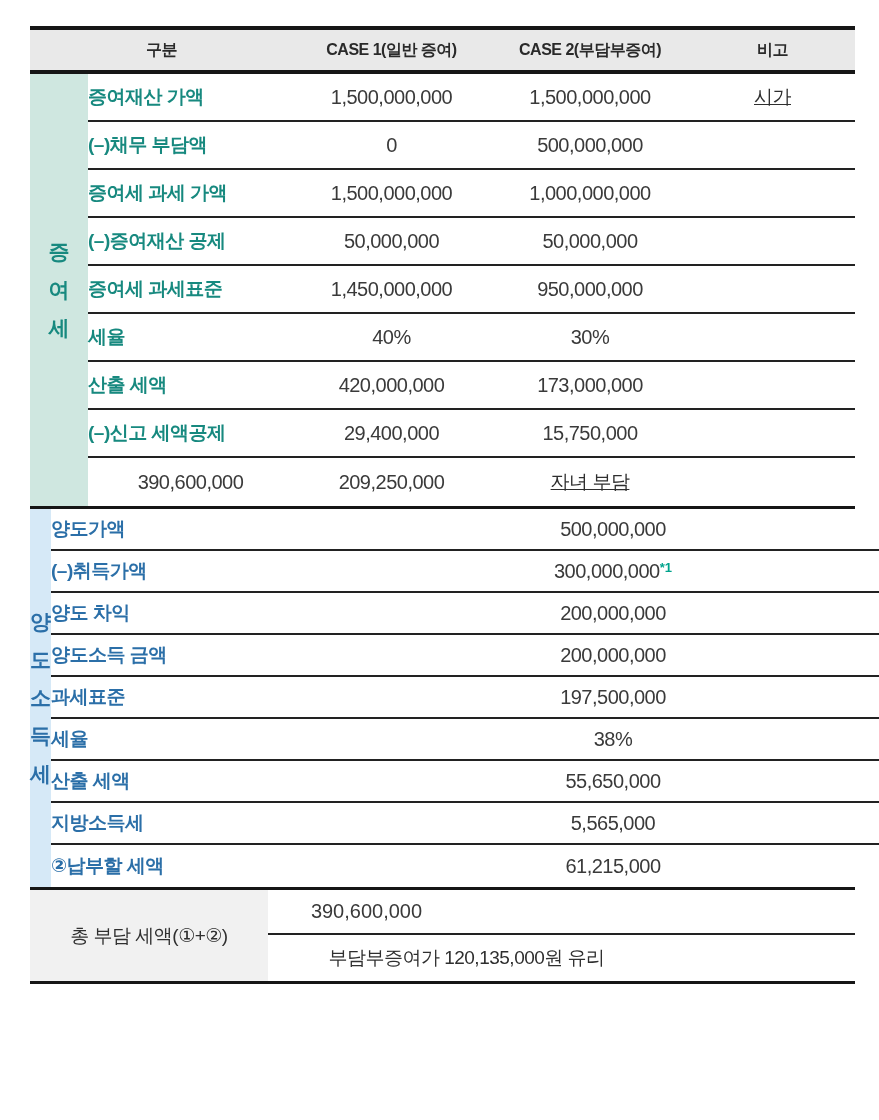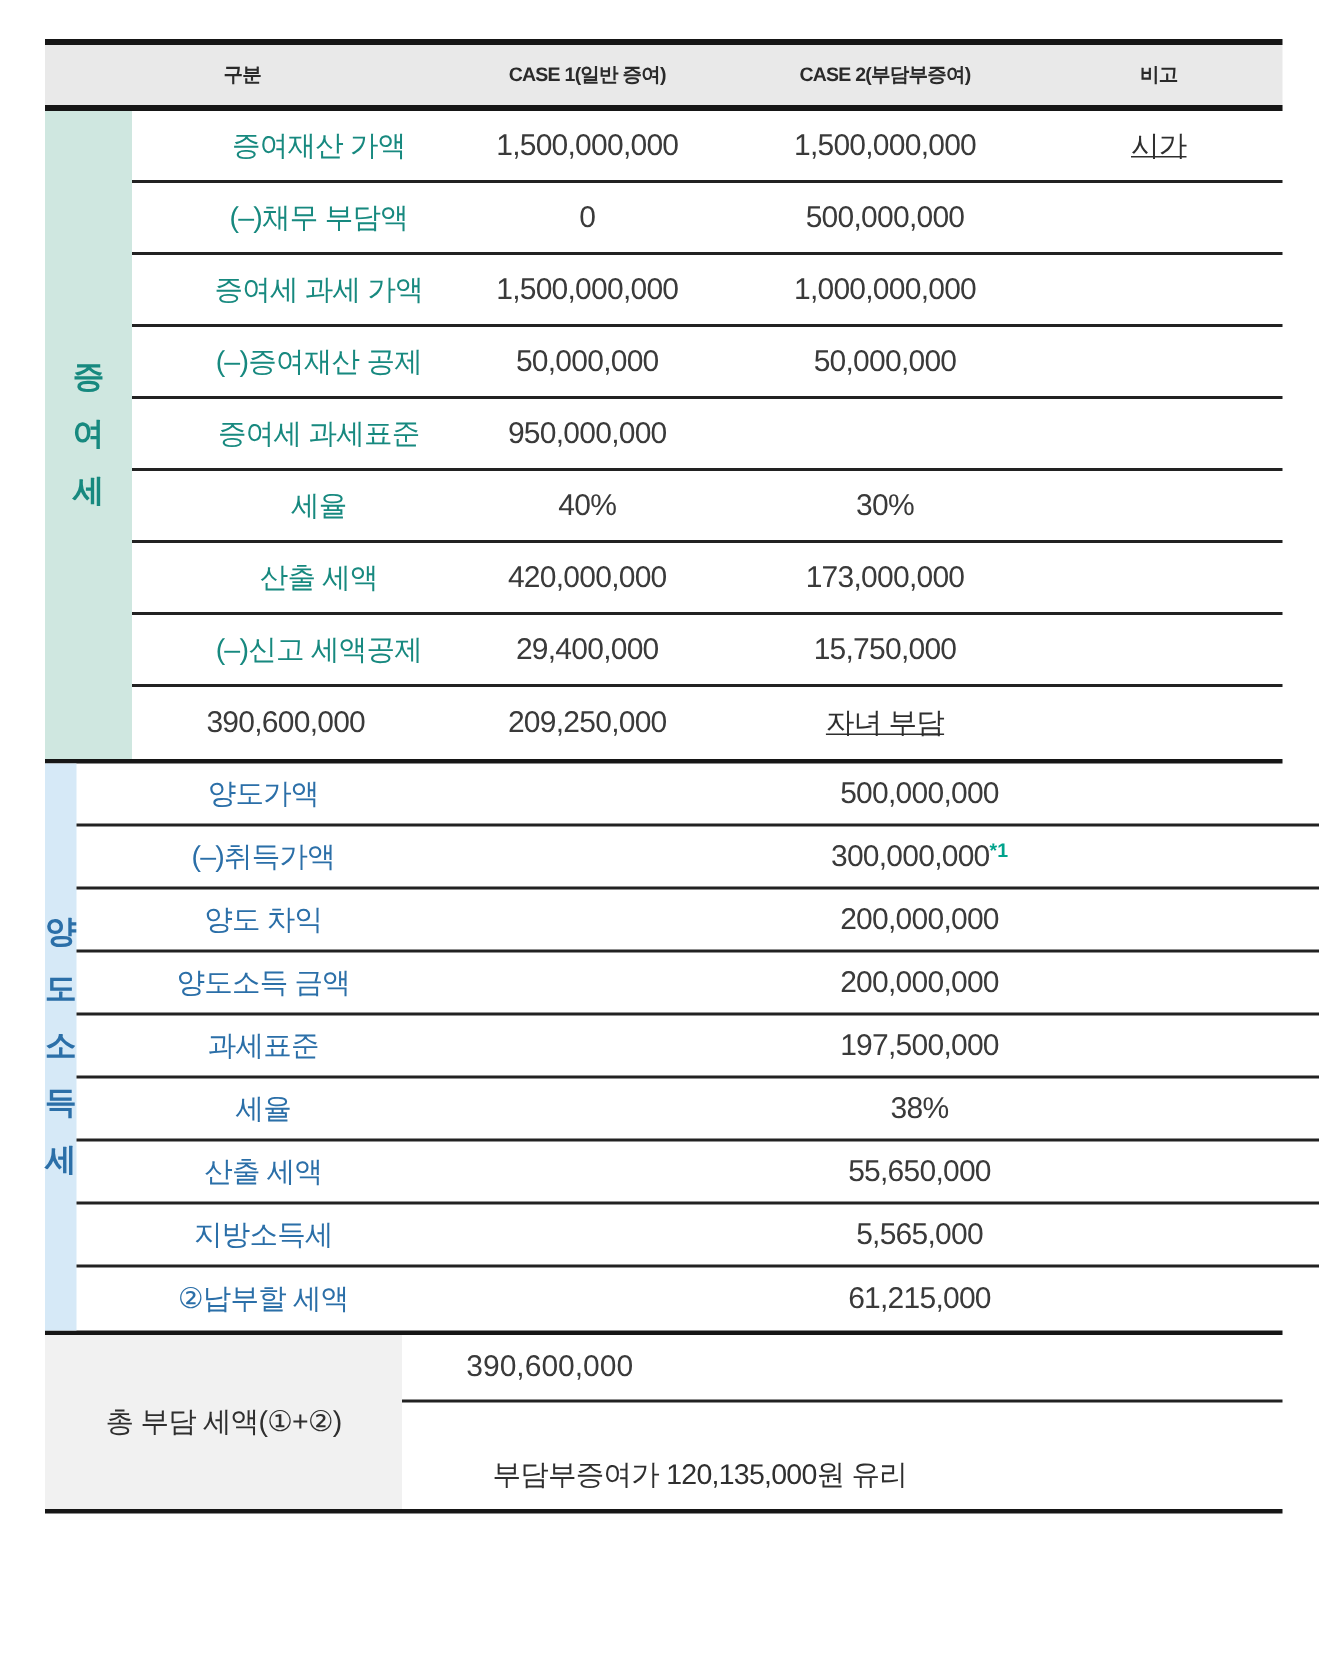--- a/index.html
+++ b/index.html
@@ -32,21 +32,21 @@
   }
   
   .hdr {
     display: grid;
     grid-template-columns: 263px 197px 200px 165px;
     align-items: center;
     height: 44px;
     background: var(--header-bg);
     border-bottom: 4px solid var(--rule-thick);
     font-weight: 700;
-    font-size: 13px;
+    font-size: 16px;
     letter-spacing: -0.5px;
     color: #2a2a2a;
   }
   .hdr > div { text-align: center; }
   
   .section { display: flex; border-bottom: 3px solid var(--rule-thick); }
   .side {
     width: 58px;
     display: flex; align-items: center; justify-content: center;
     text-align: center;
@@ -59,21 +59,21 @@
   .row {
     display: grid;
     grid-template-columns: 205px 197px 200px 165px;
     align-items: center;
     font-size: 19px;
     letter-spacing: -0.5px;
   }
   .section-gift .row { height: 48px; }
   .section-transfer .row { height: 42px; gap: 30px; }
   .row:not(:last-child) { border-bottom: 2px solid var(--rule-thin); }
-  .row .lbl { text-align: center; font-weight: 400; padding-left: 44px; }
+  .row .lbl { text-align: left; font-weight: 700; }
   .section-gift .lbl { color: var(--gift-accent); }
   .section-transfer .lbl { color: var(--transfer-accent); }
   .row .val, .row .note { text-align: center; color: var(--value-ink); font-size: 20px; }
   .row .note { color: #2f2f2f; font-size: 19px; text-decoration: underline; }
   sup.fn {
     color: var(--footnote);
     font-weight: 700;
     font-size: 13px;
     vertical-align: 6px;
     letter-spacing: 0;
@@ -94,21 +94,21 @@
     height: 45px;
     border-bottom: 2px solid var(--rule-thin);
     font-size: 20px; color: var(--value-ink);
   }
   .footer-top > div { text-align: center; }
   .footer-bottom {
     display: grid;
     grid-template-columns: 397px 165px;
     align-items: center;
     height: 46px;
-    font-size: 19px; letter-spacing: -0.5px; color: #2f2f2f; margin-top: 25px;
+    font-size: 19px; letter-spacing: -0.5px; color: #2f2f2f;
   }
   .footer-bottom > div { text-align: center; }
 </style>
 </head>
 <body>
 
 <div class="table">
 
   <div class="hdr">
     <div>구분</div>
@@ -142,20 +142,21 @@
             <div class="note"></div>
           </div>
           <div class="row">
             <div class="lbl">(–)증여재산 공제</div>
             <div class="val">50,000,000</div>
             <div class="val">50,000,000</div>
             <div class="note"></div>
           </div>
           <div class="row">
             <div class="lbl">증여세 과세표준</div>
+            <div class="val">1,450,000,000</div>
             <div class="val">950,000,000</div>
             <div class="note"></div>
           </div>
           <div class="row">
             <div class="lbl">세율</div>
             <div class="val">40%</div>
             <div class="val">30%</div>
             <div class="note"></div>
           </div>
           <div class="row">

